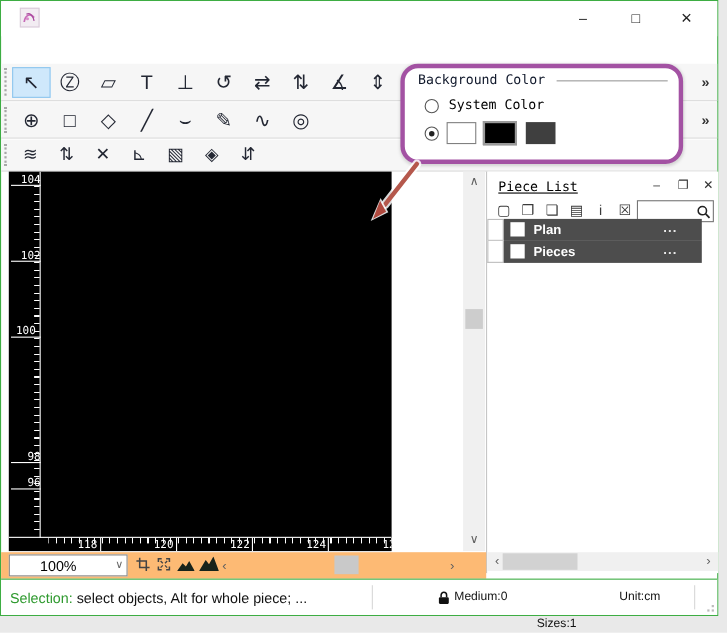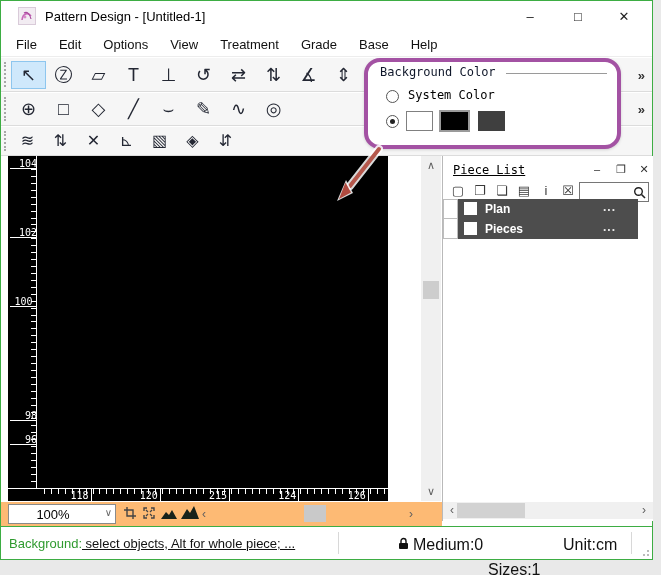--- a/index.html
+++ b/index.html
@@ -27,21 +27,21 @@
   .grip { position:absolute; left:3px; top:4px; bottom:4px; width:4px; border-left:2px dotted #a8a8a8; }
   .tb-icons { position:absolute; left:10px; top:0; bottom:0; display:flex; align-items:center; }
   .tb-btn { width:35px; height:28px; display:flex; align-items:center; justify-content:center; }
   #tb3 .tb-btn { width:33px; height:25px; }
   .tb-btn.active { background:#cfe8fb; border:1px solid #8ec6ee; }
   .tb-glyph { font-size:18px; color:#232733; line-height:1; }
   #tb3 .tb-glyph { font-size:16px; }
   .overflow { position:absolute; right:7px; top:50%; transform:translateY(-50%); font-size:13px; font-weight:bold; color:#333; }
 
   
-  .canvas { position:absolute; left:7px; top:155px; width:380px; height:345px; background:#000; overflow:hidden; }
+  .canvas { position:absolute; left:7px; top:155px; width:348px; height:345px; background:#000; overflow:hidden; }
   .v-axis { position:absolute; left:28px; top:0; height:333px; width:1px; background:#fff; }
   .h-axis { position:absolute; left:0; top:332px; right:0; height:1px; background:#fff; }
   .v-ticks { position:absolute; left:23px; width:5px; top:13px; height:319px;
              background:repeating-linear-gradient(to bottom,#fff 0 1px,transparent 1px 6.93px); }
   .h-ticks { position:absolute; left:36px; width:377px; top:333px; height:5px;
              background:repeating-linear-gradient(to right,#fff 0 1px,transparent 1px 6.93px); }
   .vlab { position:absolute; left:2px; width:27px; text-align:right; font-family:"DejaVu Sans Mono",monospace;
           font-size:10px; color:#fff; border-bottom:1px solid #fff; height:11px; line-height:11px; }
   .hlab { position:absolute; top:333px; width:30px; height:12px; text-align:right; padding-right:2px;
           font-family:"DejaVu Sans Mono",monospace; font-size:10px; color:#fff; border-right:1px solid #fff; line-height:13px; }
@@ -81,23 +81,23 @@
   .row-label { position:absolute; left:27px; top:3px; font-size:12px; font-weight:bold; color:#fff; }
   .row-more { position:absolute; right:22px; top:1px; font-size:12px; font-weight:bold; color:#eaeaea; letter-spacing:1px; }
   .panel-hscroll { position:absolute; left:0; bottom:2px; right:0; height:17px; background:#f0f0f0; }
   .ph-arrow { position:absolute; top:0; width:14px; height:17px; text-align:center; line-height:17px; font-size:12px; color:#5f5f5f; }
   .ph-thumb { position:absolute; left:14px; top:1px; width:68px; height:15px; background:#d2d2d2; }
 
   
   .statusbar { position:absolute; left:0; right:0; bottom:0; height:33px; background:#fff; border-top:1px solid #3dad43; }
   .status-msg { position:absolute; left:8px; top:9px; font-size:13px; }
   .status-label { color:#2f9a2f; }
-  .status-text { color:#111;text-decoration:underline; }
+  .status-text { color:#111; }
   .sb-div { position:absolute; top:5px; width:1px; height:22px; background:#d8d8d8; }
-  .sb-item { position:absolute; top:9px; font-size:16px; color:#111; }
+  .sb-item { position:absolute; top:9px; font-size:11px; color:#111; }
   .grip-corner { position:absolute; right:2px; bottom:2px; }
 
   
   .popup { position:absolute; left:363px; top:57px; width:257px; height:91px; background:#fff;
            border:4px solid #a352a3; border-radius:16px; z-index:30; box-shadow:0 1px 3px rgba(0,0,0,.15); }
   .popup-title { position:absolute; left:12px; top:3px; font-family:"DejaVu Sans Mono",monospace; font-size:12px; color:#0f172a; }
   .popup-line { position:absolute; left:138px; right:10px; top:11px; height:1px; background:#9a9a9a; }
   .radio { position:absolute; width:13px; height:13px; border:1px solid #555; border-radius:50%; background:#fff; }
   .radio.checked::after { content:""; position:absolute; left:3px; top:3px; width:5px; height:5px; background:#222; border-radius:50%; }
   .r1 { left:18px; top:28px; } .r2 { left:18px; top:53px; }
@@ -119,27 +119,25 @@
   <div class="window">
 
     <div class="titlebar">
       <div class="app-icon">
         <svg width="16" height="16" viewBox="0 0 16 16">
           <path d="M3 12c1-7 6-8 9-4" stroke="#c76ab8" stroke-width="1.6" fill="none"></path>
           <path d="M5 5c3-2 6 1 7 6" stroke="#a94a9e" stroke-width="1.2" fill="none"></path>
           <circle cx="6" cy="9" r="1.4" fill="#d98bcb"></circle>
         </svg>
       </div>
-      <div class="title-text">Pattern Design - [Untitled-1]</div>
       <div class="win-btn btn-min">–</div>
       <div class="win-btn btn-max">□</div>
       <div class="win-btn btn-close">✕</div>
     </div>
 
-    <div class="menubar" id="menubar"><span class="menu-item">File</span><span class="menu-item">Edit</span><span class="menu-item">Options</span><span class="menu-item">View</span><span class="menu-item">Treatment</span><span class="menu-item">Grade</span><span class="menu-item">Base</span><span class="menu-item">Help</span></div>
 
     <div class="tb-row" id="tb1">
       <div class="grip"></div>
       <div class="tb-icons">
           <span class="tb-btn active">
             <span class="tb-glyph">↖</span>
           </span>
           <span class="tb-btn">
             <span class="tb-glyph">Ⓩ</span>
           </span>
@@ -235,21 +233,21 @@
       <div class="h-axis"></div>
       <div class="v-ticks"></div>
       <div class="h-ticks"></div>
     <div class="vlab" style="top: 2px;">104</div>
         <div class="vlab" style="top: 71px;">102</div>
         <div class="vlab" style="top: 140px; text-align: center;">100</div>
         <div class="vlab" style="top: 209px; margin-top: 45px;">98</div>
         <div class="vlab" style="top: 278px;">96</div>
         <div class="hlab" style="left: 53.5px;">118</div>
         <div class="hlab" style="left: 122.8px;">120</div>
-        <div class="hlab" style="left: 192.1px;">215</div>
+        <div class="hlab" style="left: 192.1px;">122</div>
         <div class="hlab" style="left: 261.4px;">124</div>
         <div class="hlab" style="left: 330.7px;">126</div>
       </div>
 
     <div class="vscroll">
       <div class="scroll-arrow" style="top:1px;">∧</div>
       <div class="vthumb"></div>
       <div class="scroll-arrow" style="bottom:1px;">∨</div>
     </div>
     <div class="split-line"></div>
@@ -321,21 +319,21 @@
         </div>
       <div class="panel-hscroll">
         <div class="ph-arrow" style="left:2px;">‹</div>
         <div class="ph-thumb"></div>
         <div class="ph-arrow" style="right:2px;">›</div>
       </div>
     </div>
 
     <div class="statusbar">
       <div class="status-msg">
-        <span class="status-label">Background:</span><span class="status-text"> select objects, Alt for whole piece; ...</span>
+        <span class="status-label">Selection:</span><span class="status-text"> select objects, Alt for whole piece; ...</span>
       </div>
       <div class="sb-div" style="left:337px;"></div>
       <svg width="11" height="13" viewBox="0 0 11 13" style="position:absolute;left:397px;top:10px;">
         <rect x="1" y="6" width="9" height="6" rx="1" fill="#111"></rect>
         <path d="M3 6V4a2.5 2.5 0 0 1 5 0v2" stroke="#111" stroke-width="1.4" fill="none"></path>
       </svg>
       <div class="sb-item" style="left:412px;">Medium:0</div>
       <div class="sb-item" style="left:487px;margin-top:25px;">Sizes:1</div>
       <div class="sb-item" style="left:562px;">Unit:cm</div>
       <div class="sb-div" style="left:630px;"></div>

